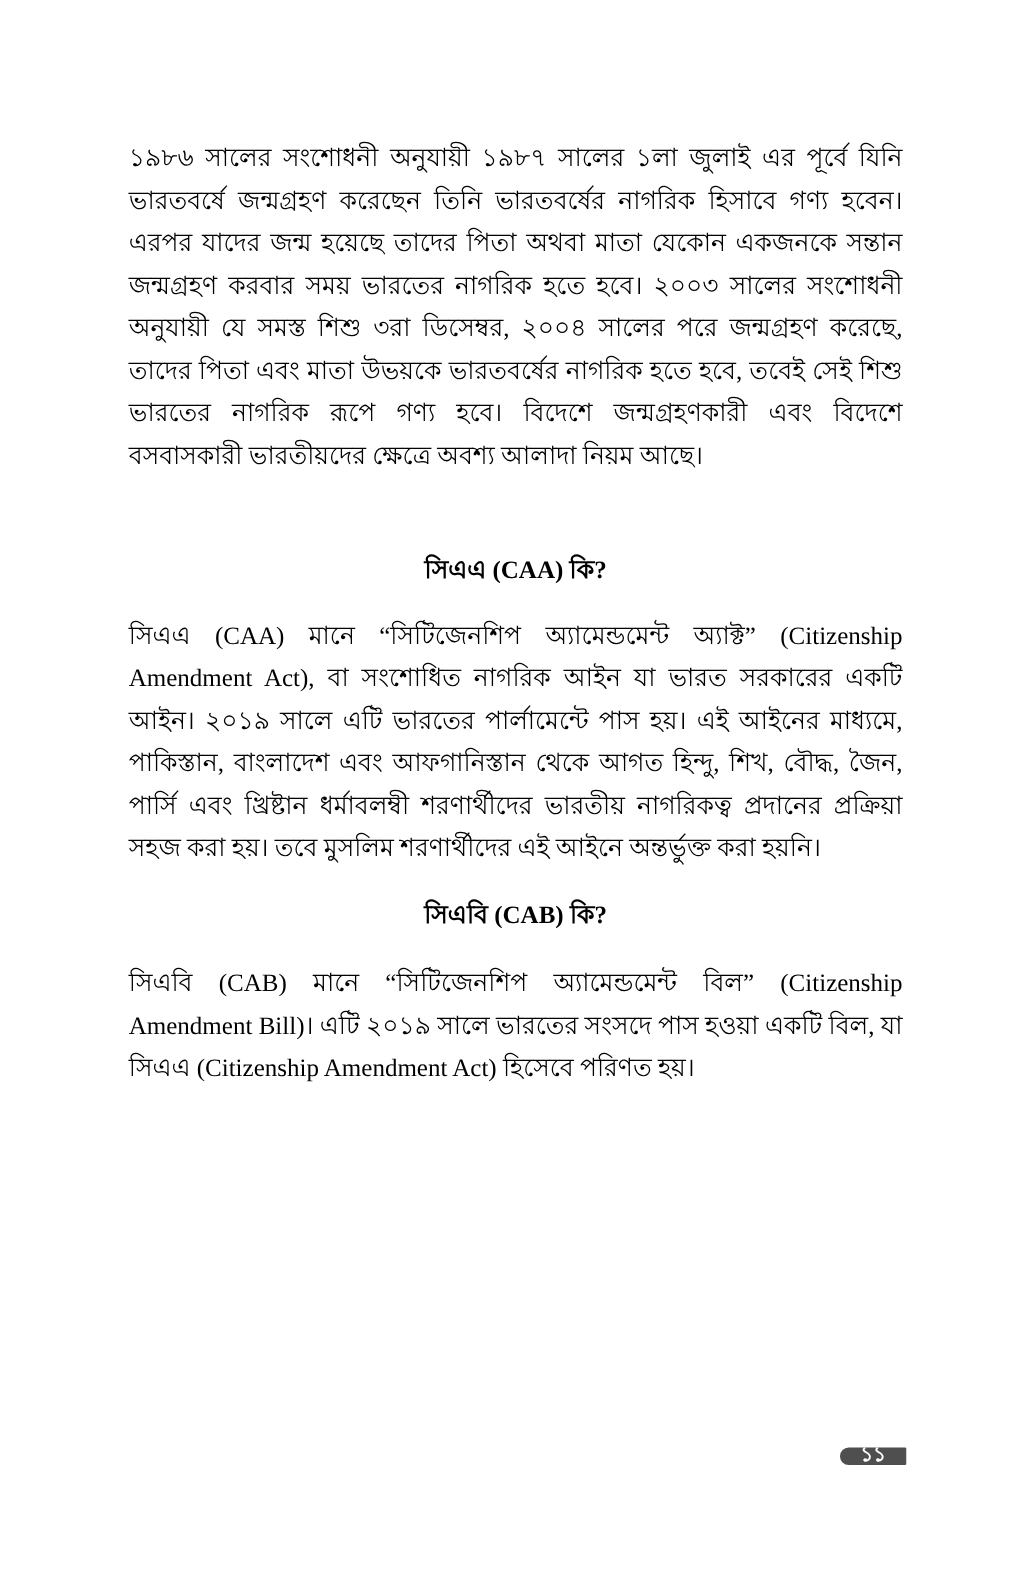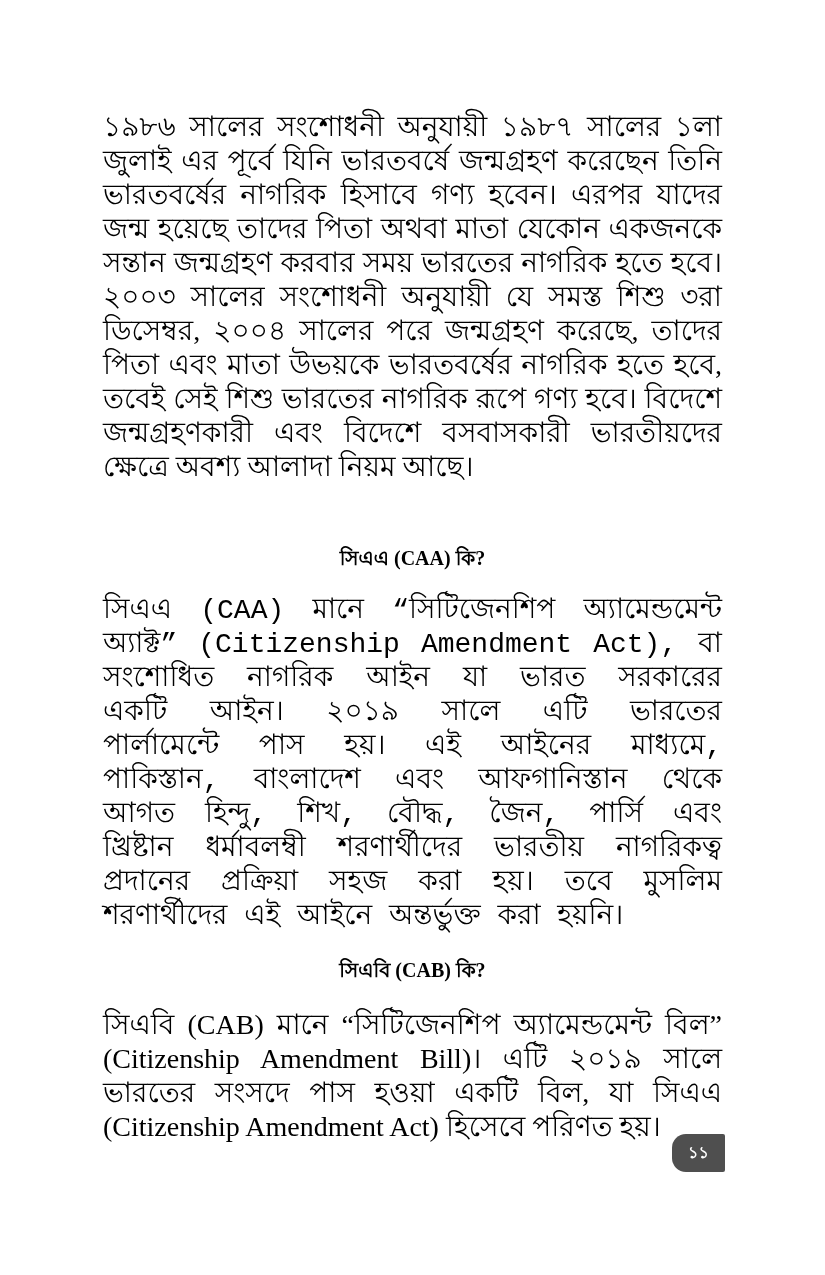--- a/index.html
+++ b/index.html
@@ -16,43 +16,43 @@
     font-family: "Liberation Serif", "DejaVu Serif", serif;
     overflow: hidden;
   }
   .content {
     position: absolute;
     left: 103px;
     top: 110px;
     width: 619px;
   }
   .para {
-    font-size: 28px;
+    font-size: 20px;
     line-height: 34px;
     text-align: justify;
     margin: 0;
   }
   .para-first { margin-bottom: 54px; }
-  .para-caa   { margin-bottom: 14px; font-family: Liberation Mono, monospace; }
+  .para-caa   { margin-bottom: 14px; }
   .para-protest { margin-bottom: 52px; }
   .heading {
     font-size: 20px;
     line-height: 40px;
     font-weight: bold;
     text-align: center;
     margin: 0 0 16px 0;
   }
   .heading-caa { margin-top: 0; }
   .heading-cab { margin-top: 16px; margin-bottom: 18px; }
   .page-number-badge {
     position: absolute;
     right: 100px;
     bottom: 103px;
     width: 53px;
-    height: 38px;
+    height: 14px;
     background: #4f4f4f;
     border-radius: 14px 2px 2px 14px;
     display: flex;
     align-items: center;
     justify-content: center;
   }
   .page-number-badge span {
     color: #ffffff;
     font-size: 16px;
     font-weight: bold;

